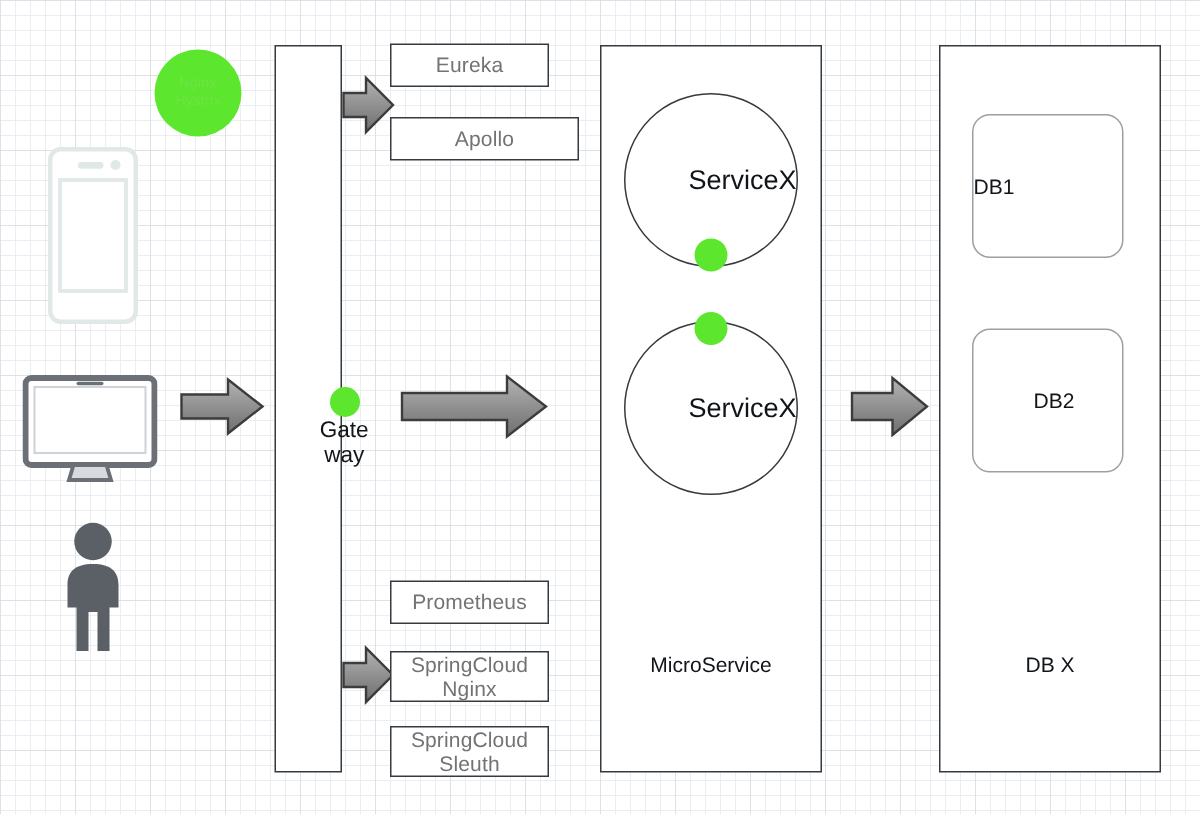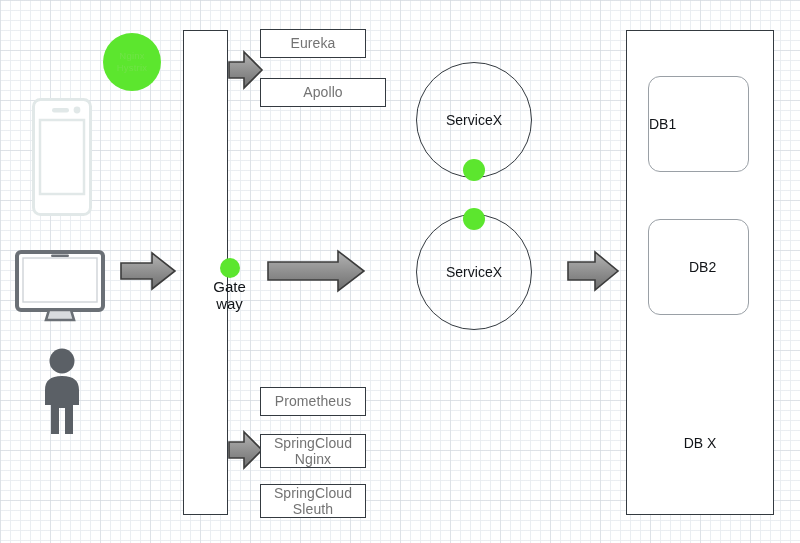--- a/index.html
+++ b/index.html
@@ -68,22 +68,22 @@
     color: #111418;
   }
   .circle-node {
     position: absolute;
     box-sizing: border-box;
     border: 1.4px solid #343a40;
     border-radius: 50%;
     background: transparent;
     display: flex;
     align-items: center;
-    justify-content: center;
-    font-size: 14px;
+    justify-content: flex-end;
+    font-size: 18px;
     color: #111418;
   }
   .dot {
     position: absolute;
     border-radius: 50%;
     background: #5ce62e;
   }
   .gw-text {
     position: absolute;
     text-align: center;
@@ -248,20 +248,23 @@
   <div class="box" style="left:260px; top:434px; width:106px; height:34px; flex-direction:column;">
     <span>SpringCloud</span>
     <span>Nginx</span>
   </div>
 
   <div class="box" style="left:260px; top:484px; width:106px; height:34px; flex-direction:column;">
     <span>SpringCloud</span>
     <span>Sleuth</span>
   </div>
 
+  <div class="col" style="left:400px; top:30px; width:148px; height:485px;">
+    <div class="col-label" style="top:404px;">MicroService</div>
+  </div>
 
   <div class="circle-node" style="left:416px; top:62px; width:116px; height:116px;">
     <span>ServiceX</span>
   </div>
   <div class="dot" style="left:463px; top:159px; width:22px; height:22px;"></div>
 
   <div class="circle-node" style="left:416px; top:214px; width:116px; height:116px;">
     <span>ServiceX</span>
   </div>
   <div class="dot" style="left:463px; top:208px; width:22px; height:22px;"></div>

